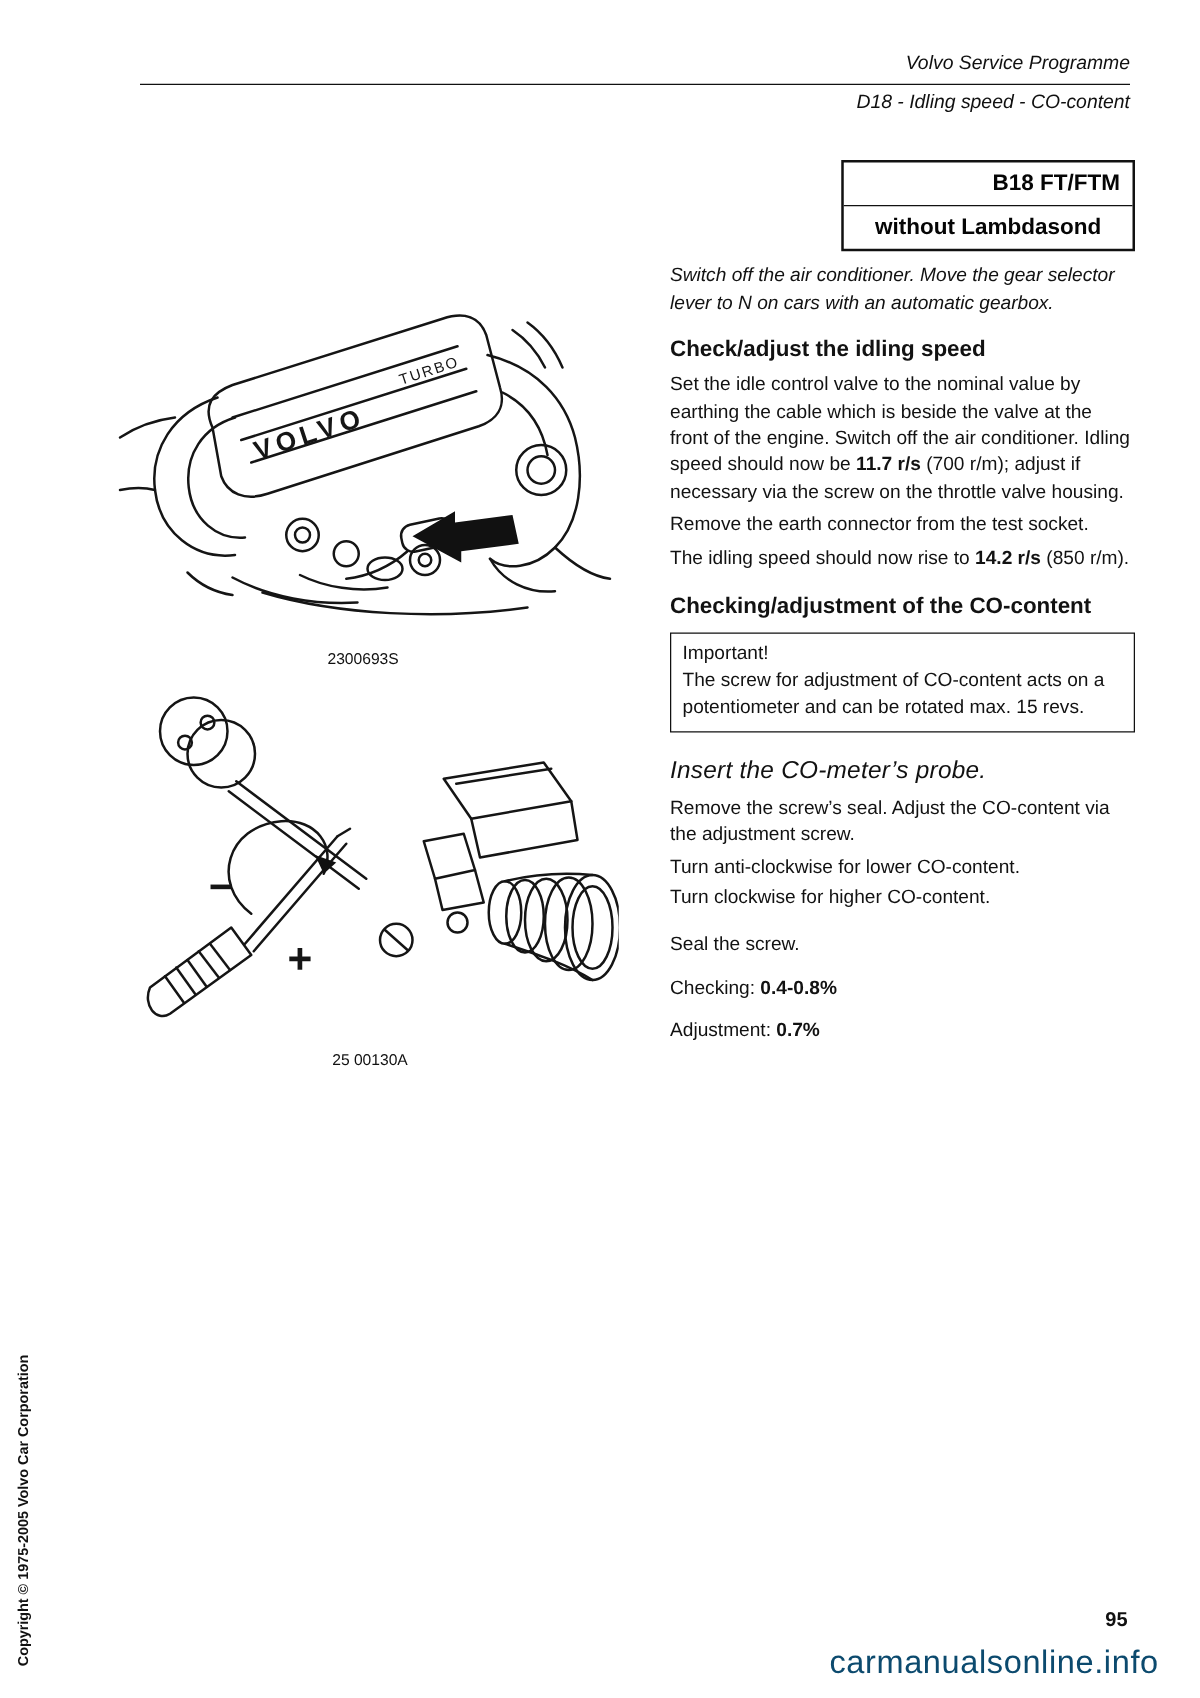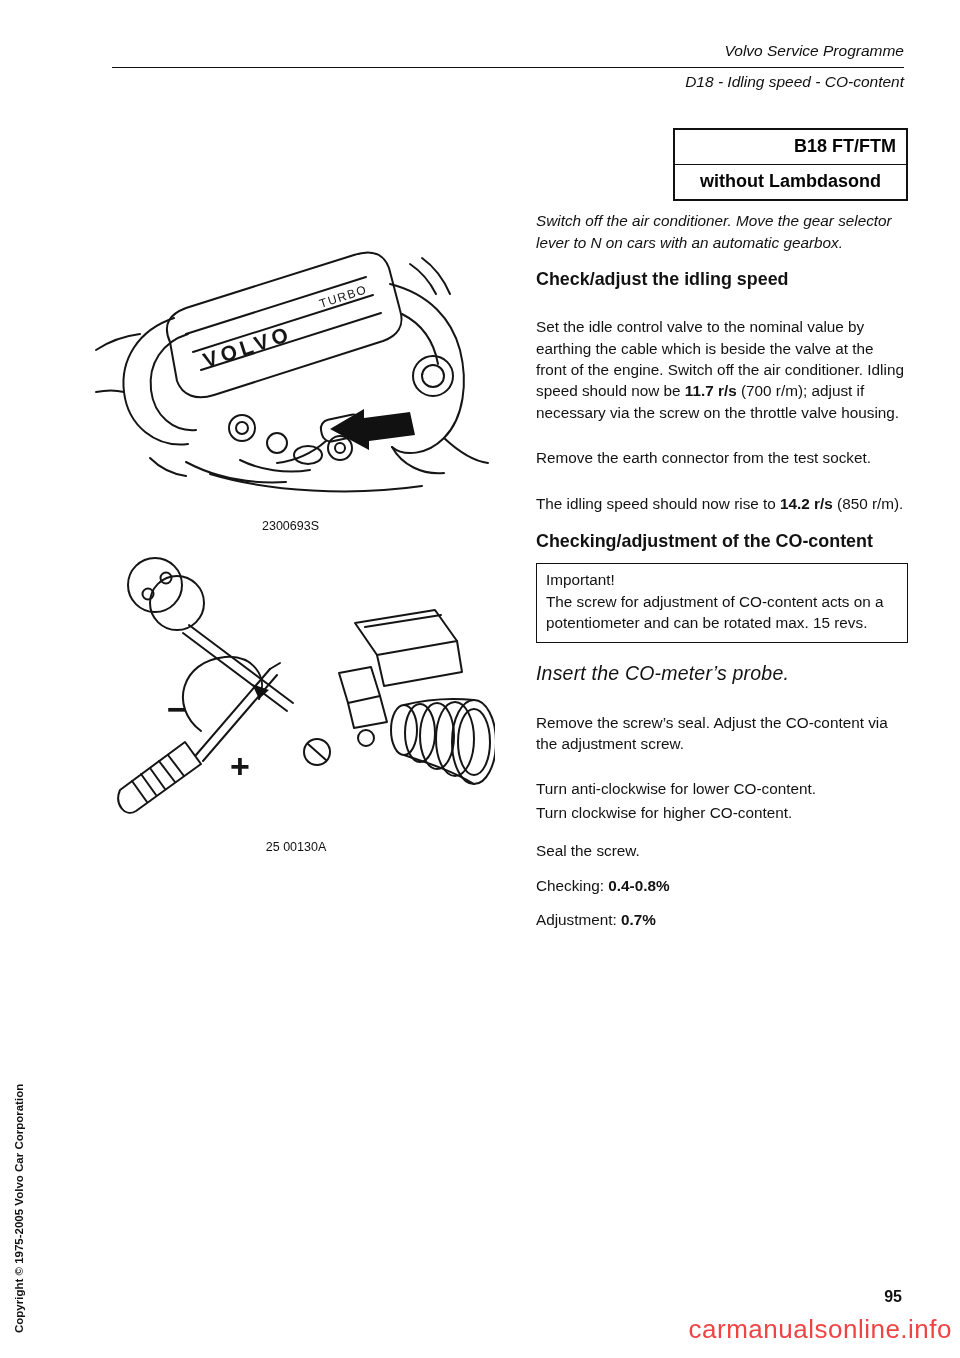--- a/index.html
+++ b/index.html
@@ -15,41 +15,41 @@
 
   
   .right-col { position:absolute; left:536px; top:128px; width:372px;
                font-size:15.3px; line-height:1.4; color:#121212; }
   .title-box { border:2.2px solid #111; width:235px; margin-left:auto;
                font-weight:700; font-size:18px; text-align:right; color:#050505; }
   .title-box .row { padding:4px 10px 5px; }
   .title-box .row + .row { border-top:1.7px solid #111;text-align:center; }
   .intro { font-style:italic; margin-top:9px; }
   .h-sec { font-weight:700; margin-top:14px; }
-  .para { margin-top:24px; }
+  .para { margin-top:5px; }
   .para .bold, .spec .bold { font-weight:700; }
   .h-sec.gap { margin-top:15px; }
   .important { border:1.7px solid #111; margin-top:9px; padding:5px 9px 9px; }
   .important .t { font-weight:400; }
   .probe { font-style:italic; font-size:19.5px; margin-top:17px; letter-spacing:0.2px; }
   .tight { margin-top:2px; }
   .seal { font-weight:400; margin-top:17px; }
   .spec { margin-top:13px; }
 
   
   .fig-engine { position:absolute; left:90px; top:222px; width:407px; }
   .fig-co     { position:absolute; left:103px; top:545px; width:392px; }
   .fig-label  { text-align:center; font-size:12.5px; margin-top:1px; color:#111; padding-right:6px; }
   svg .ln { fill:none; stroke:#151515; stroke-width:2; stroke-linecap:round; stroke-linejoin:round; }
 
   
   .copyright { position:absolute; left:13px; top:1333px; transform:rotate(-90deg);
                transform-origin:0 0; white-space:nowrap; font-size:11.5px; font-weight:700; color:#111; }
   .pageno { position:absolute; right:58px; top:1288px; font-size:16px; font-weight:700; color:#111; }
-  .watermark { position:absolute; right:8px; top:1314px; font-size:26px; color:#ef4444; letter-spacing:0.5px; }
+  .watermark { position:absolute; right:33px; top:1314px; font-size:26px; color:#0c4a6e; letter-spacing:0.5px; }
 </style>
 </head>
 <body>
 
 <div class="page">
 
   <div class="header">
     <div>Volvo Service Programme</div>
     <hr class="rule">
     <div>D18 - Idling speed - CO-content</div>

